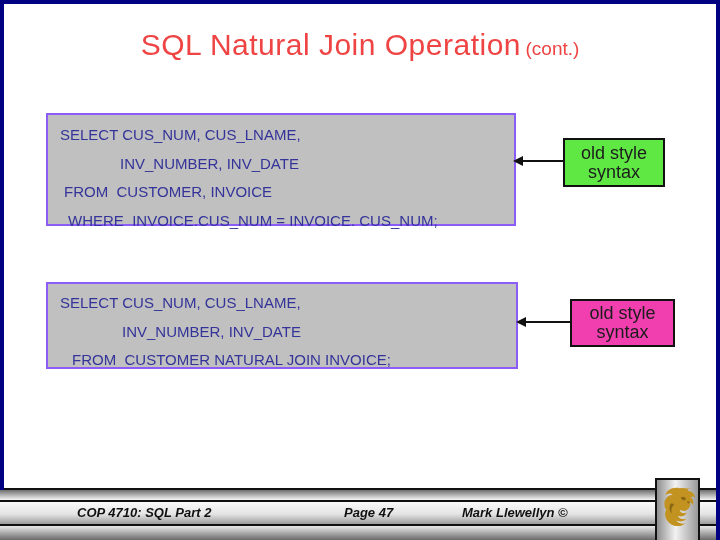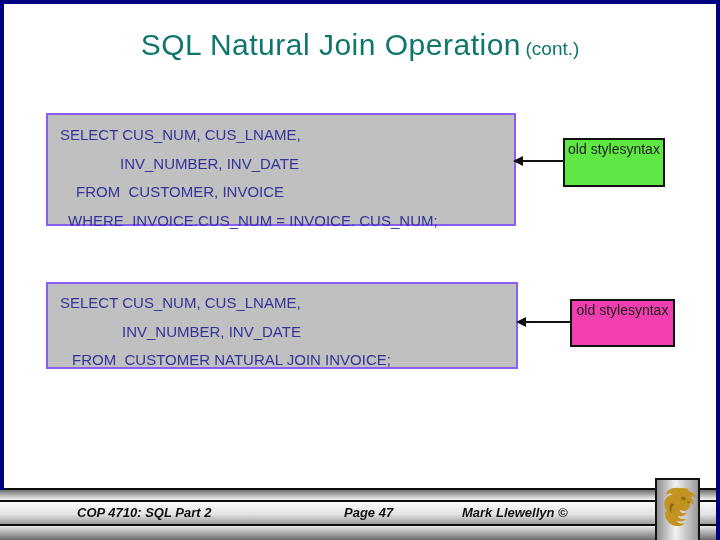--- a/index.html
+++ b/index.html
@@ -7,43 +7,43 @@
   .slide {
     position:relative; width:720px; height:540px;
     background:#ffffff; overflow:hidden;
     font-family:"Liberation Sans", sans-serif;
   }
   
   .frame-top   { position:absolute; left:0; top:0; width:720px; height:4px;  background:#000080; z-index:6; }
   .frame-left  { position:absolute; left:0; top:0; width:4px;  height:490px; background:#000080; z-index:6; }
   .frame-right { position:absolute; right:0; top:0; width:4px; height:540px; background:#000080; z-index:6; }
 
-  .title-wrap { position:absolute; left:0; top:28px; width:720px; text-align:center; color:#0f766e; }
+  .title-wrap { position:absolute; left:0; top:28px; width:720px; text-align:center; color:#ef4444; }
   .title-main   { font-size:30px; letter-spacing:0.5px; }
   .title-suffix { font-size:19px; }
 
   .code-box {
     position:absolute; background:#c0c0c0; border:2px solid #8b5cf6;
     color:#333399; font-size:15px;
   }
   .code-box-1 { left:46px; top:113px; width:470px; height:113px; padding-top:6px; }
   .code-box-2 { left:46px; top:282px; width:472px; height:87px;  padding-top:5px; }
   .code-line { display:block; white-space:pre; line-height:28.5px; }
   .code-box-1 .l0 { padding-left:12px; }
   .code-box-1 .l1 { padding-left:72px; }
-  .code-box-1 .l2 { padding-left:28px; }
+  .code-box-1 .l2 { padding-left:16px; }
   .code-box-1 .l3 { padding-left:20px; }
   .code-box-2 .l0 { padding-left:12px; }
   .code-box-2 .l1 { padding-left:74px; }
   .code-box-2 .l2 { padding-left:24px; }
 
   .callout {
     position:absolute; border:2px solid #111111; color:#1c1c1c;
-    font-size:14px; line-height:19px; text-align:center;
-    display:flex; flex-direction:row; justify-content:center;
+    font-size:18px; line-height:19px; text-align:center;
+    display:flex; flex-direction:column; justify-content:center;
   }
   .callout-1 { left:563px; top:138px; width:102px; height:49px; }
   .callout-2 { left:570px; top:299px; width:105px; height:48px; }
 
   .arrow-line { position:absolute; height:2px; background:#111111; }
   .arrow-line-1 { left:521px; top:160px; width:42px; }
   .arrow-line-2 { left:524px; top:321px; width:46px; }
   .arrow-head { position:absolute; width:0; height:0;
     border-top:5px solid transparent; border-bottom:5px solid transparent;
     border-right:10px solid #111111; }

